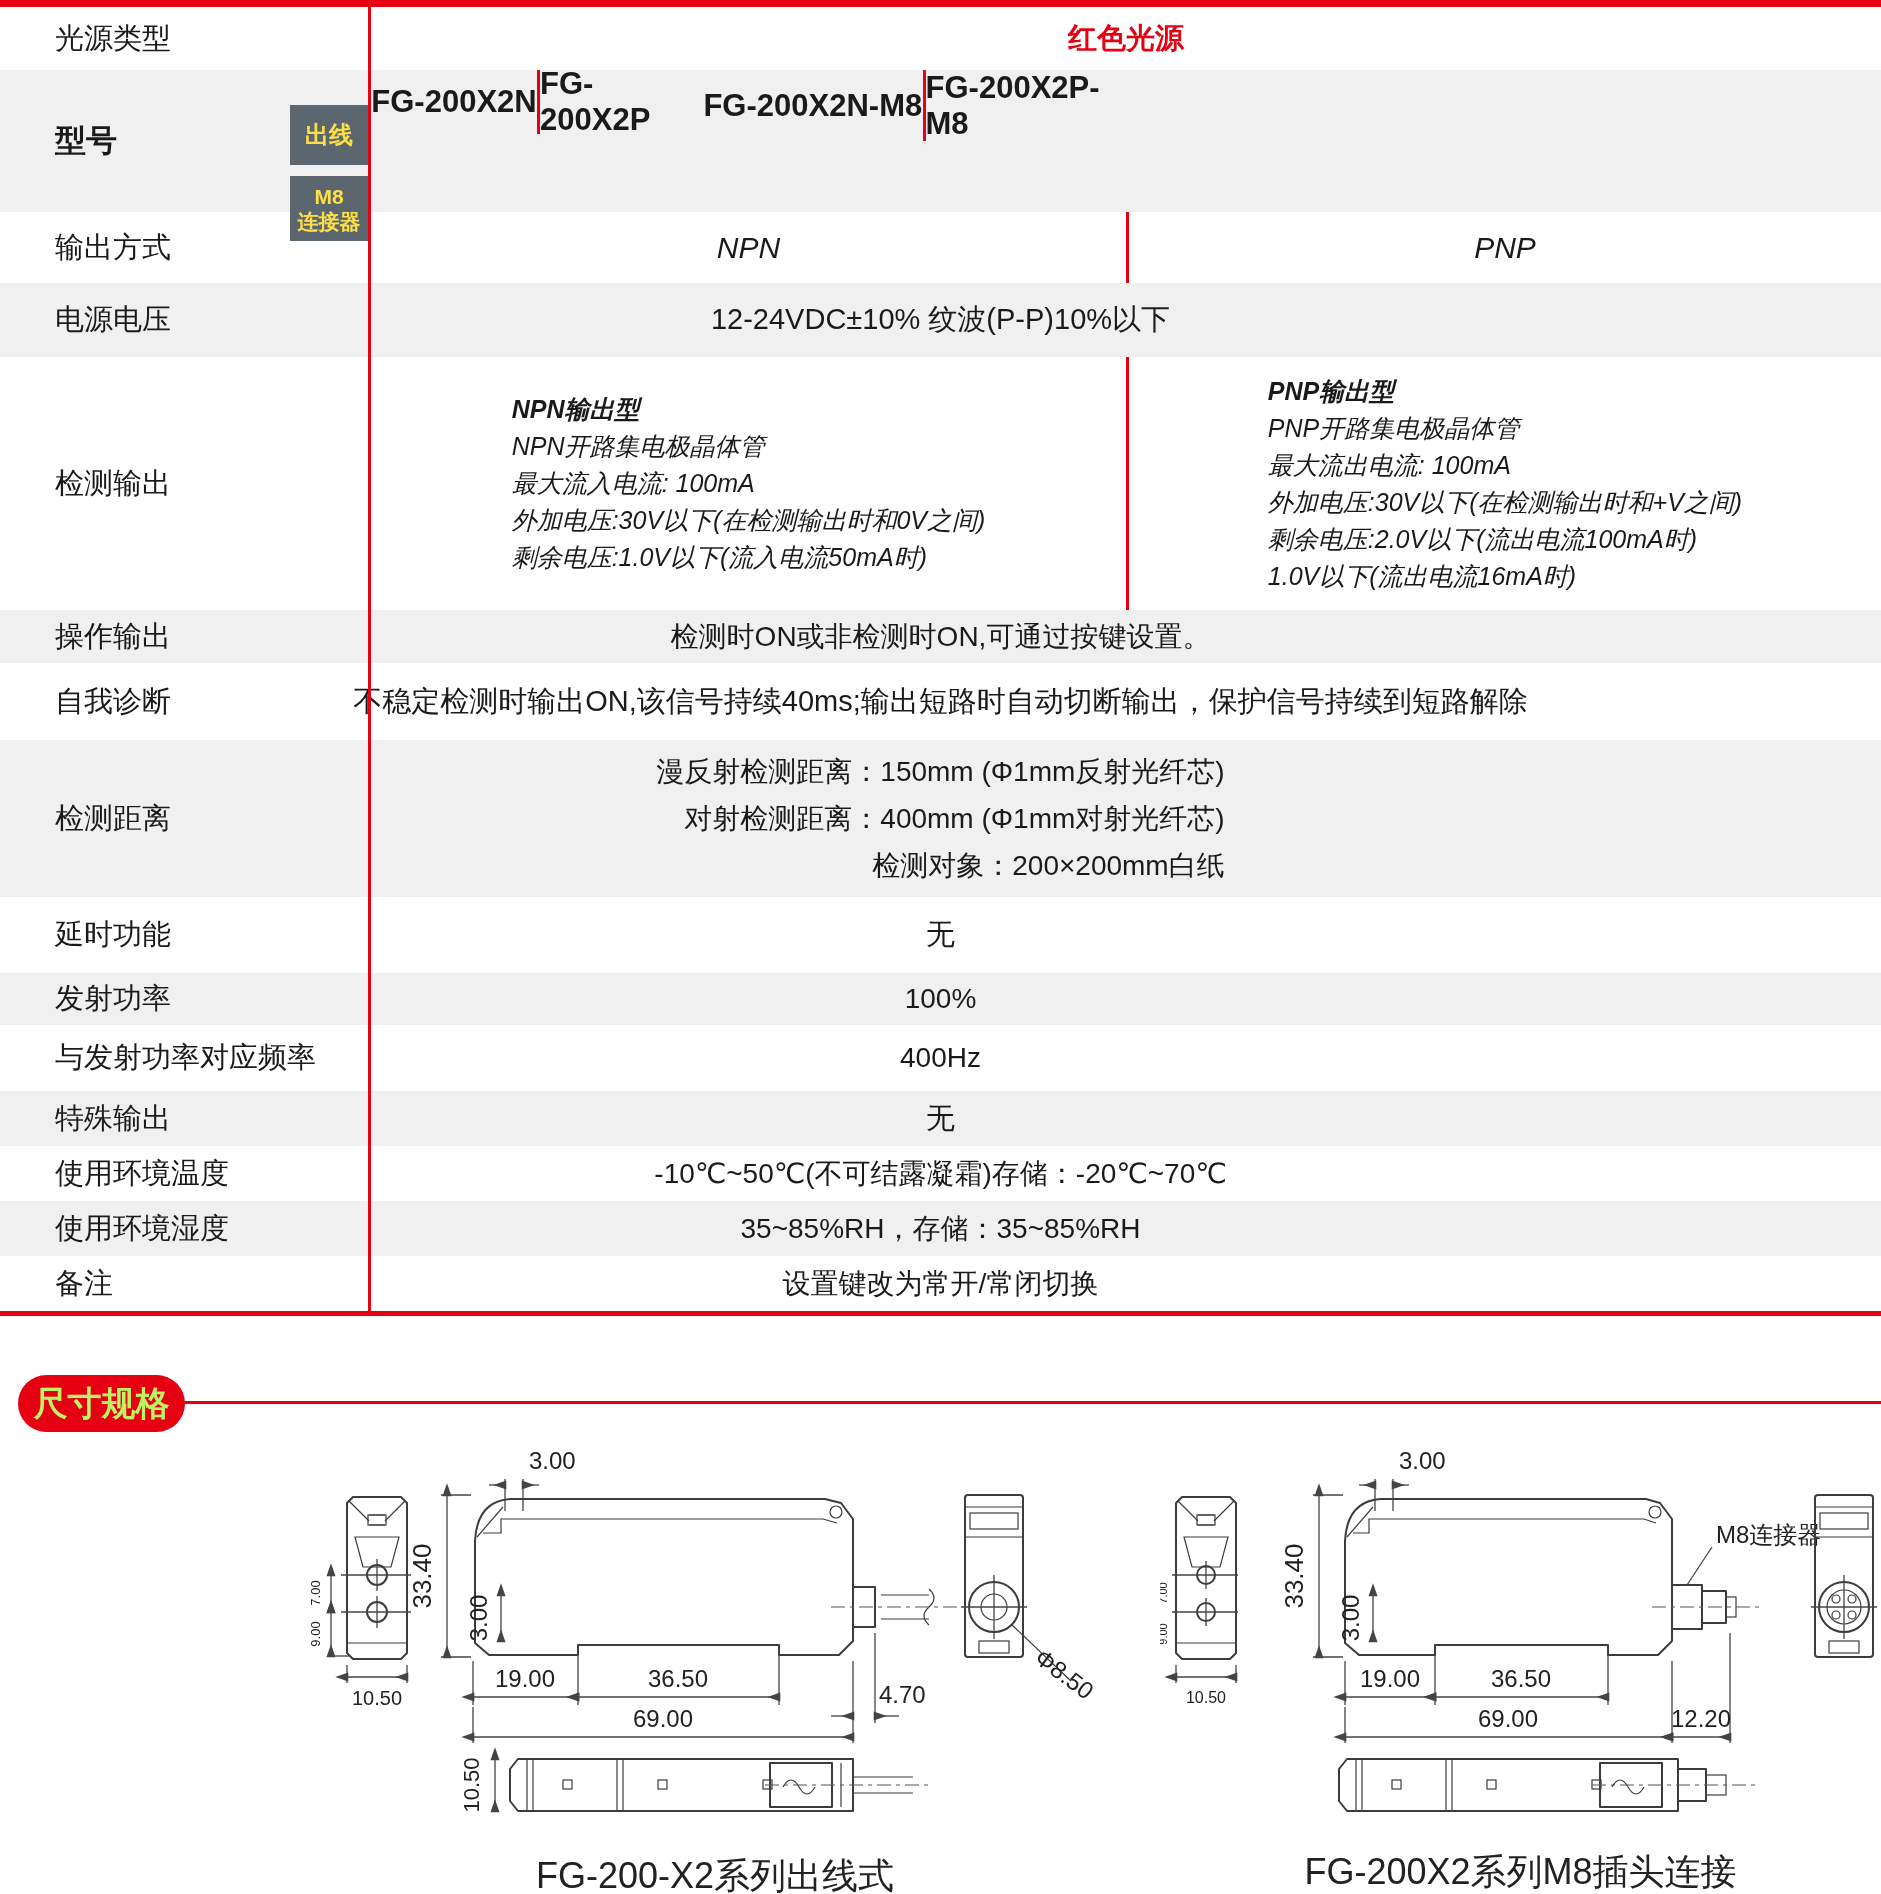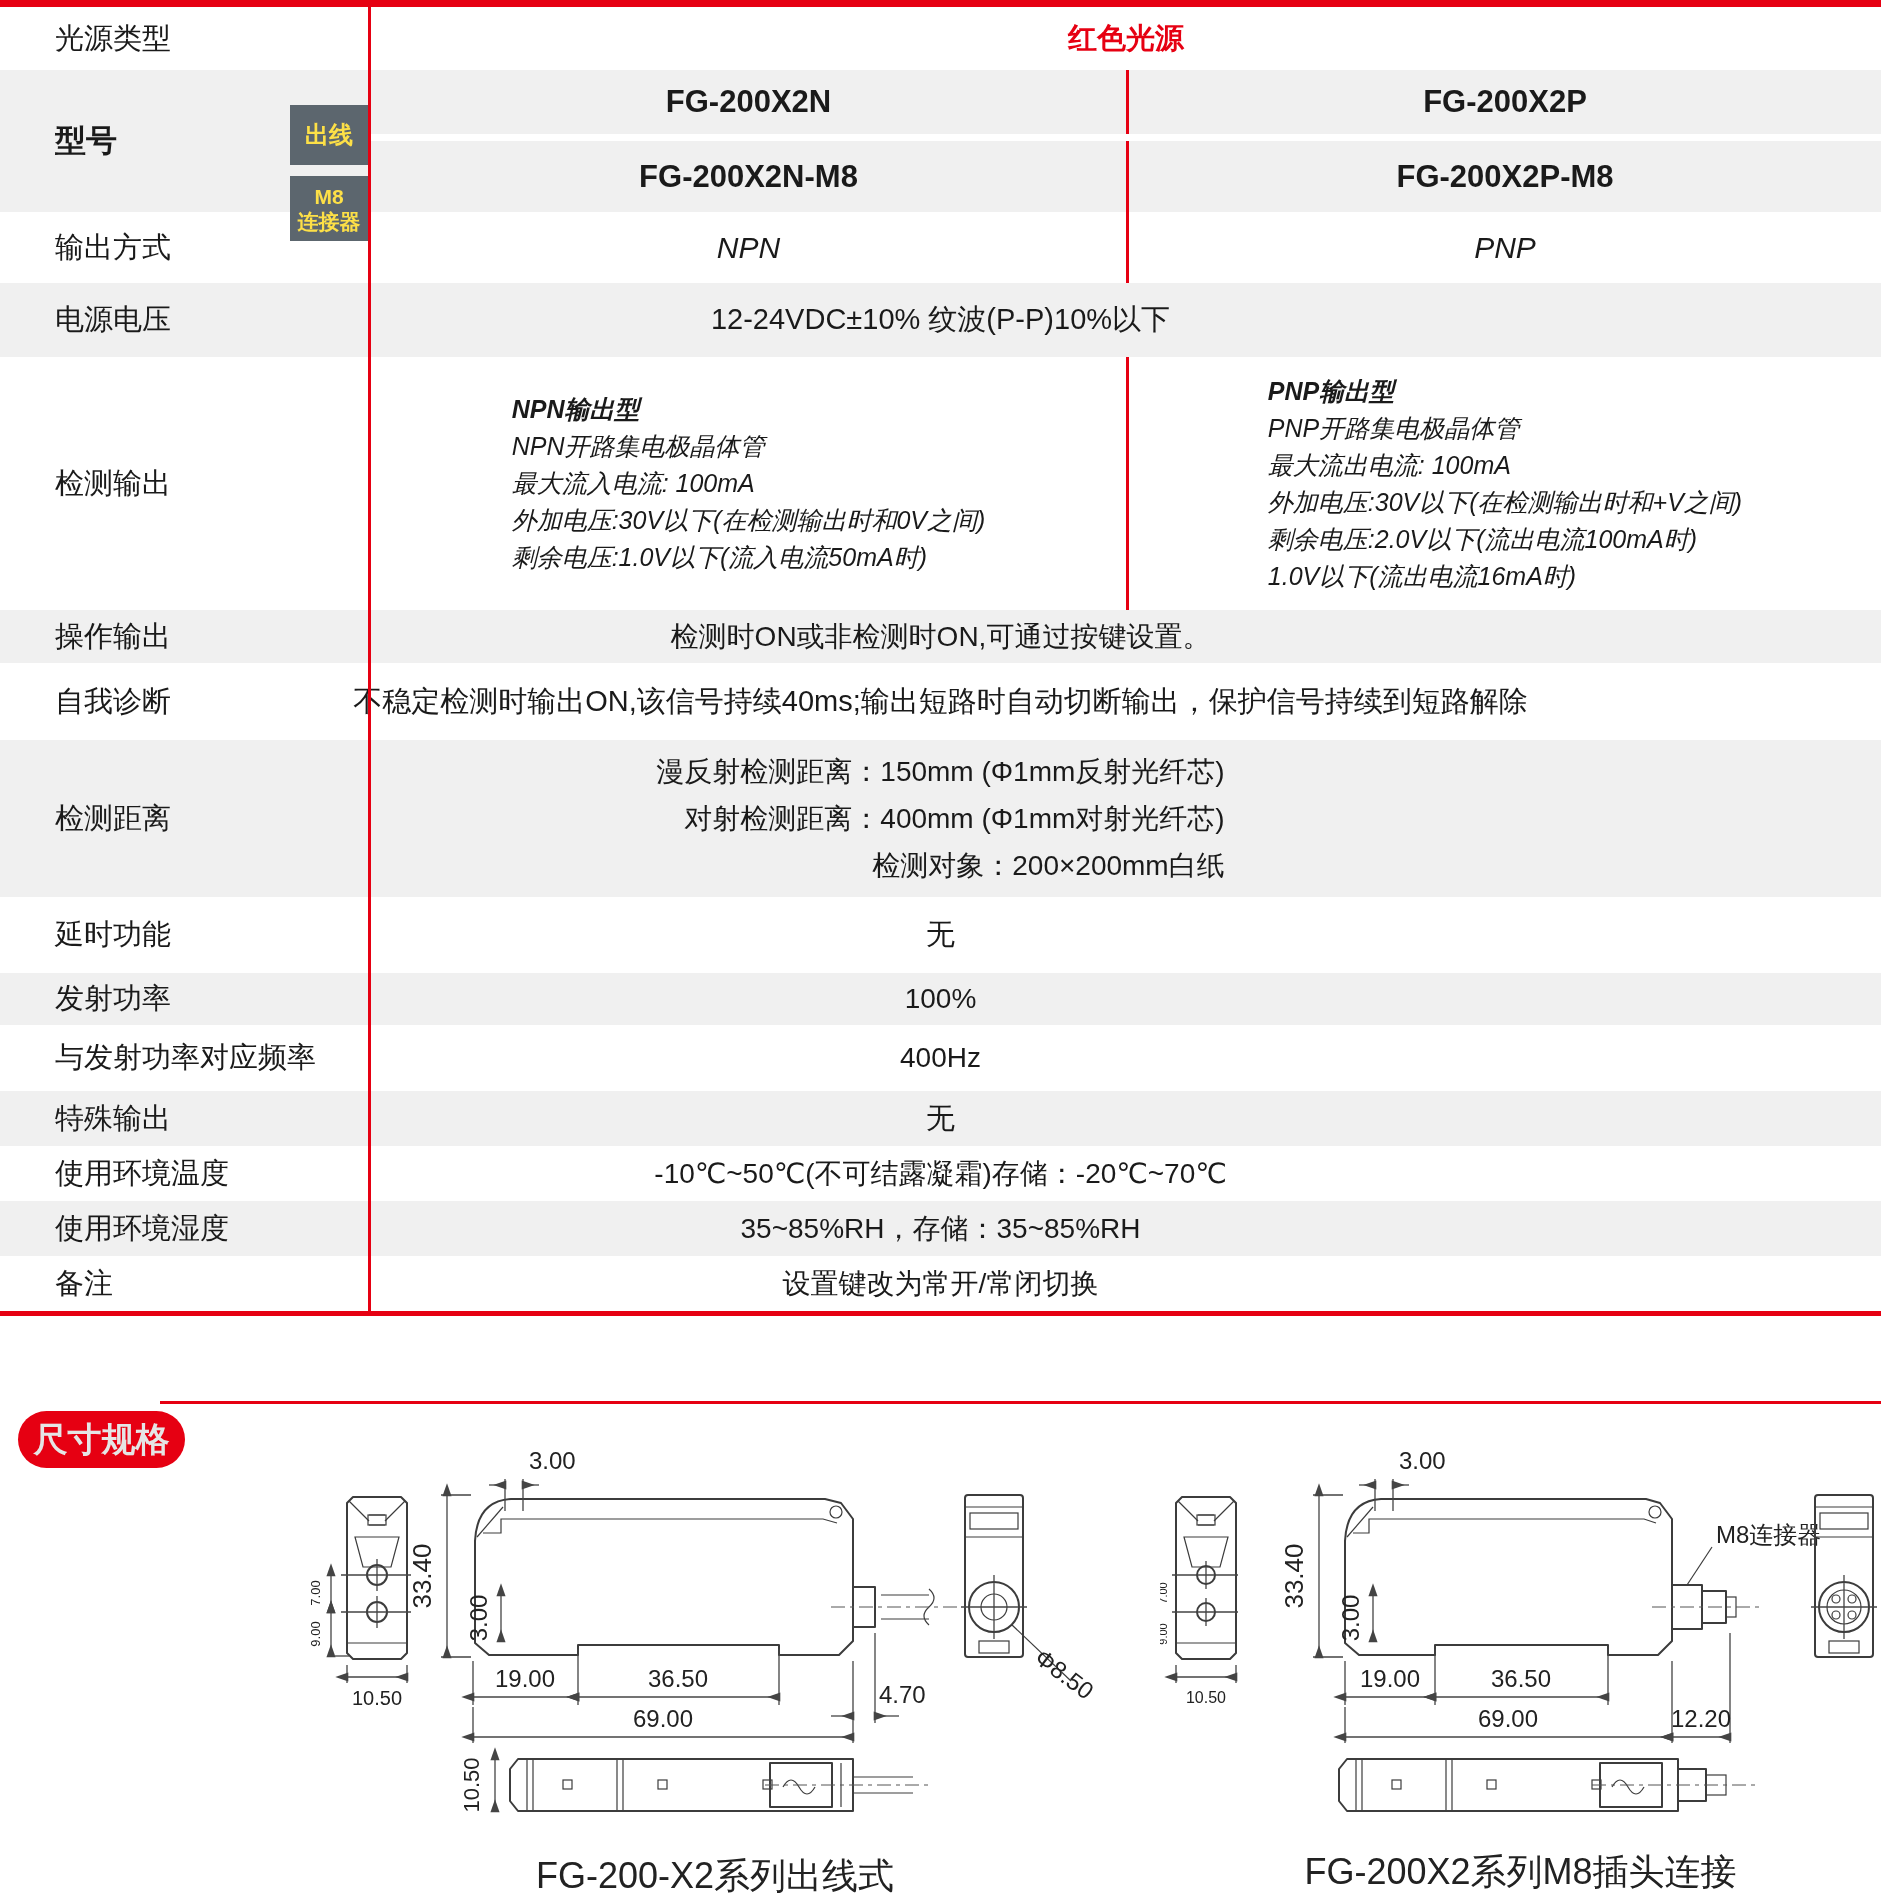--- a/index.html
+++ b/index.html
@@ -15,34 +15,34 @@
        padding-left:55px;border-right:3px solid var(--red);font-size:29px;position:relative;z-index:2;}
   .lbl.bold{font-weight:bold;font-size:31px;}
   .val{flex:1;display:flex;align-items:center;justify-content:center;font-size:29px;}
   .row.merged .valfull{position:absolute;left:0;top:0;right:0;bottom:0;display:flex;
        align-items:center;justify-content:center;font-size:29px;z-index:1;text-align:center;}
   .half{width:50%;box-sizing:border-box;display:flex;align-items:center;justify-content:center;}
   .half.rgt{border-left:3px solid var(--red);}
   .twocol{flex:1;display:flex;font-style:italic;}
   .red-bold{color:var(--red);font-weight:bold;}
   .model-txt{font-weight:bold;font-size:31px;}
-  .modelcol{flex:1;display:flex;flex-direction:column;}
+  .modelcol{flex:1;display:flex;flex-direction:row;}
   .msub{display:flex;}
   .mgap{background:#ffffff;}
   .badge{position:absolute;right:0;background:#5c666e;color:#fde047;display:flex;flex-direction:column;
          align-items:center;justify-content:center;text-align:center;width:78px;margin-top:32px;}
   .badge .b1{font-size:24px;line-height:28px;}
   .badge .b2{font-size:21px;line-height:25px;}
   .blk{font-size:25px;line-height:37px;text-align:left;}
   .blk .bt{font-weight:bold;}
   .lines{text-align:right;font-size:28px;line-height:47px;}
   
   .sec-badge{position:absolute;left:18px;top:1375px;width:167px;height:57px;background:var(--red);
-             border-radius:29px;color:#e5e5e5;font-weight:bold;font-size:34px;display:flex;
-             align-items:center;justify-content:center;z-index:2;margin-top:36px;}
+             border-radius:29px;color:#bef264;font-weight:bold;font-size:34px;display:flex;
+             align-items:center;justify-content:center;z-index:2;}
   .sec-line{position:absolute;left:160px;top:1401px;right:0;height:3px;background:var(--red);z-index:1;}
   .drawing{position:absolute;top:1445px;}
   .caption{position:absolute;text-align:center;font-size:36px;color:#222;}
   svg text{font-family:"Liberation Sans","DejaVu Sans",sans-serif;fill:#222;}
   svg .part{fill:none;stroke:#3c3c3c;stroke-width:2;stroke-linejoin:round;}
   svg .thin{fill:none;stroke:#3c3c3c;stroke-width:1.2;}
   svg .dim{stroke:#444;stroke-width:1.3;fill:none;}
   svg .cl{stroke:#555;stroke-width:1;stroke-dasharray:14 5 4 5;fill:none;}
 </style>
 </head>

